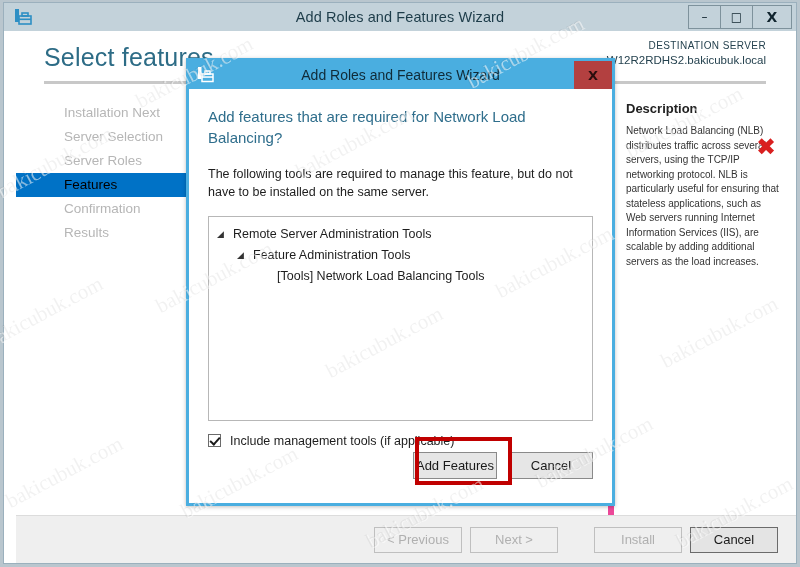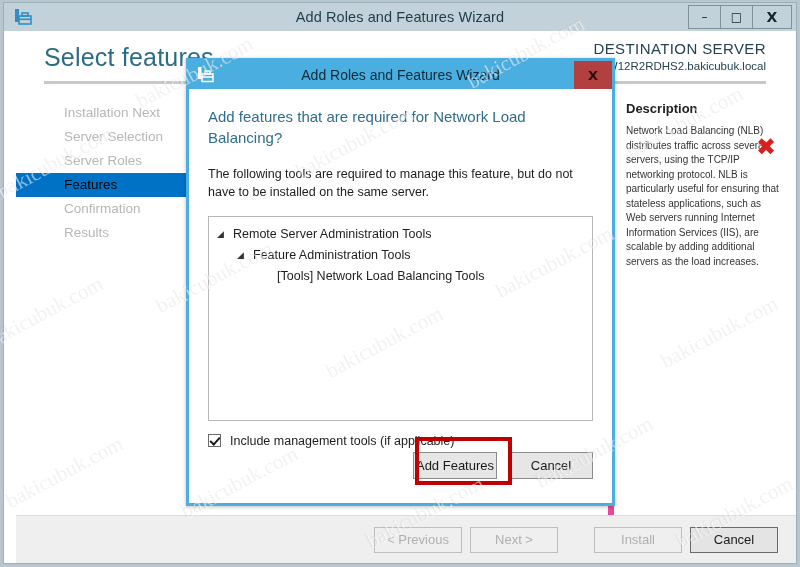--- a/index.html
+++ b/index.html
@@ -86,21 +86,21 @@
     font-weight: normal;
     letter-spacing: .2px;
   }
   .dest-block {
     position: absolute;
     right: 30px; top: 8px;
     text-align: right;
     line-height: 1.35;
   }
   .dest-label {
-    font-size: 15px;
+    font-size: 10px;
     color: #25424f;
     letter-spacing: .4px;
   }
   .dest-value {
     font-size: 11.5px;
     color: #25424f;
   }
   .title-rule {
     position: absolute;
     left: 28px; right: 30px; top: 50px;

